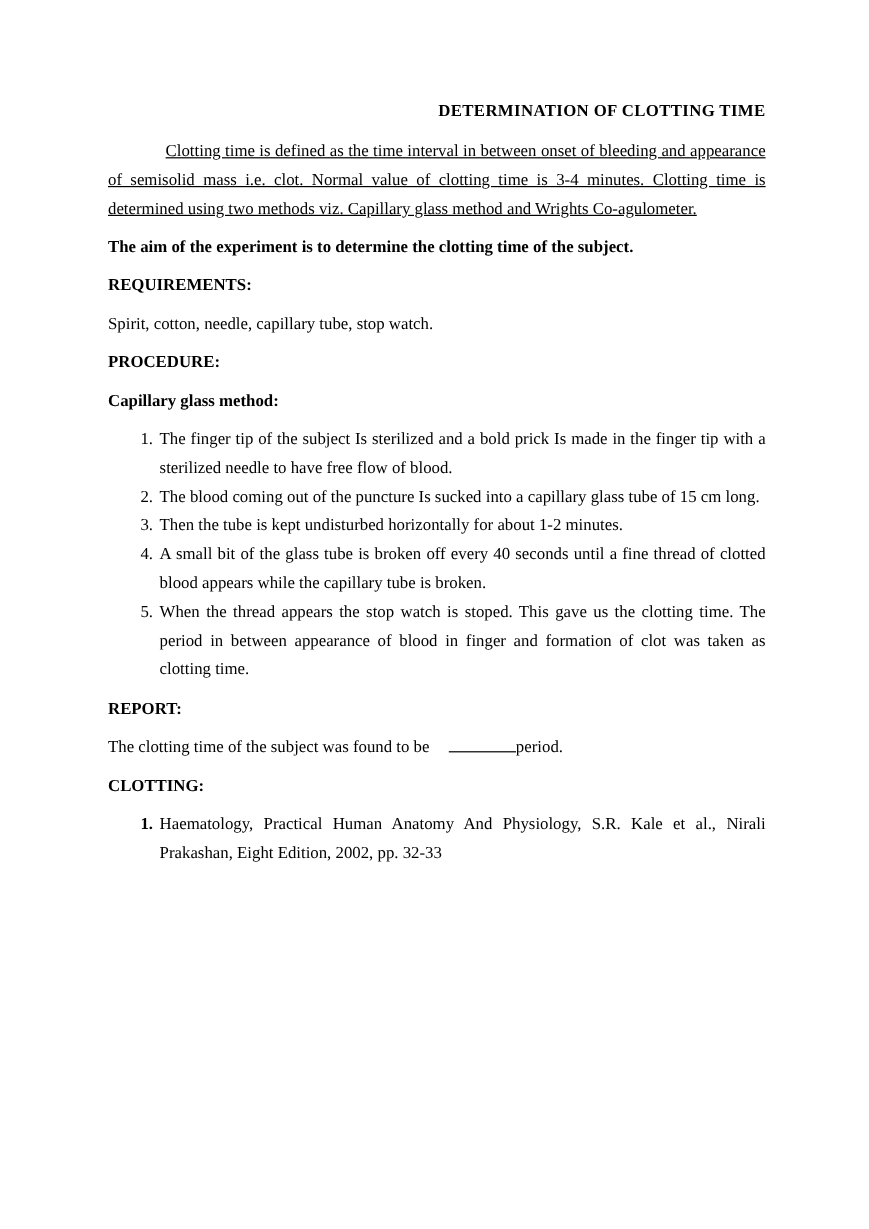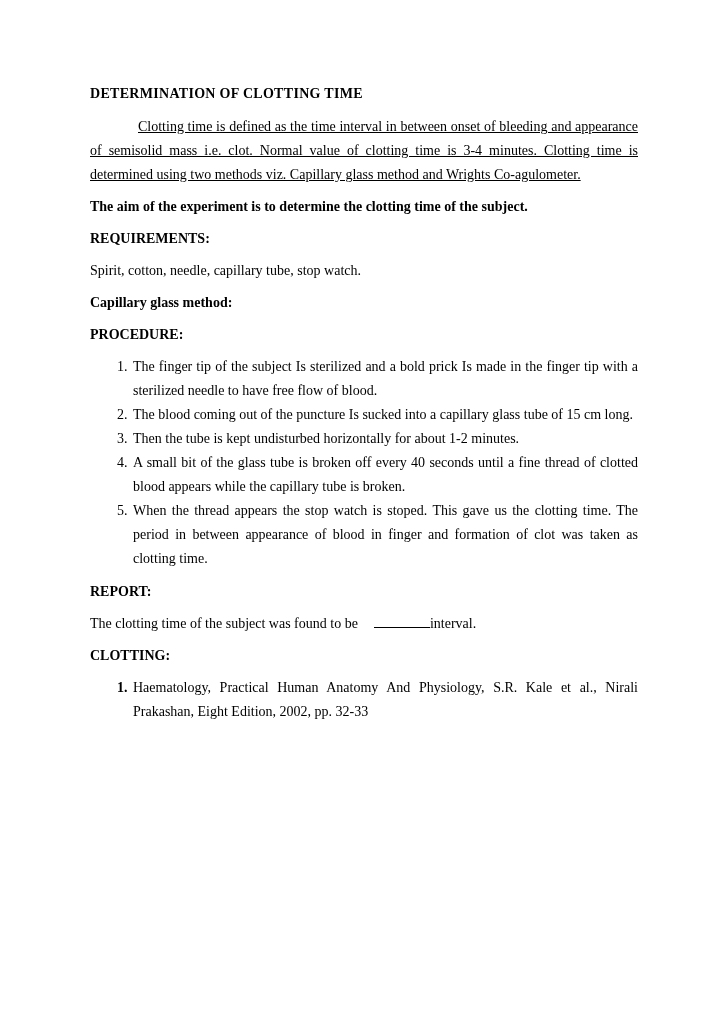--- a/index.html
+++ b/index.html
@@ -17,21 +17,21 @@
   }
   .doc-content {
     position: absolute;
     left: 90px;
     top: 82px;
     width: 548px;
     font-size: 14px;
     line-height: 24px;
   }
   .doc-title {
-    text-align: left;
+    text-align: right;
     font-weight: bold;
     letter-spacing: 0.3px;
     margin-bottom: 9px;
   }
   .section-heading {
     font-weight: bold;
     margin-bottom: 8px;
   }
   .underlined {
     text-decoration: underline;
@@ -86,36 +86,36 @@
 
 
     <p class="body-para indented">Clotting time is defined as the time interval in between onset of bleeding and appearance of semisolid mass i.e. clot. Normal value of clotting time is 3-4 minutes. Clotting time is determined using two methods viz. Capillary glass method and Wrights Co-agulometer.</p>
 
     <p class="body-para bold-para">The aim of the experiment is to determine the clotting time of the subject.</p>
 
     <div class="section-heading">REQUIREMENTS:</div>
 
     <p class="body-para">Spirit, cotton, needle, capillary tube, stop watch.</p>
 
+    <div class="section-heading">PROCEDURE:</div>
+
     <div class="section-heading">Capillary glass method:</div>
-
-    <div class="section-heading">PROCEDURE:</div>
 
     <ol class="steps-list">
       <li>The finger tip of the subject Is sterilized and a bold prick Is made in the finger tip with a sterilized needle to have free flow of blood.</li>
       <li>The blood coming out of the puncture Is sucked into a capillary glass tube of 15 cm long.</li>
       <li>Then the tube is kept undisturbed horizontally for about 1-2 minutes.</li>
       <li>A small bit of the glass tube is broken off every 40 seconds until a fine thread of clotted blood appears while the capillary tube is broken.</li>
       <li>When the thread appears the stop watch is stoped. This gave us the clotting time. The period in between appearance of blood in finger and formation of clot was taken as clotting time.</li>
     </ol>
 
     <div class="section-heading">REPORT:</div>
 
     <p class="report-line">
-      <span>The clotting time of the subject was found to be</span><span class="blank-line"></span><span>interval.</span>
+      <span>The clotting time of the subject was found to be</span><span class="blank-line"></span><span>period.</span>
     </p>
 
     <div class="section-heading">CLOTTING:</div>
 
     <ol class="ref-list">
       <li>Haematology, Practical Human Anatomy And Physiology, S.R. Kale et al., Nirali Prakashan, Eight Edition, 2002, pp. 32-33</li>
     </ol>
 
   </div>
 </div>

